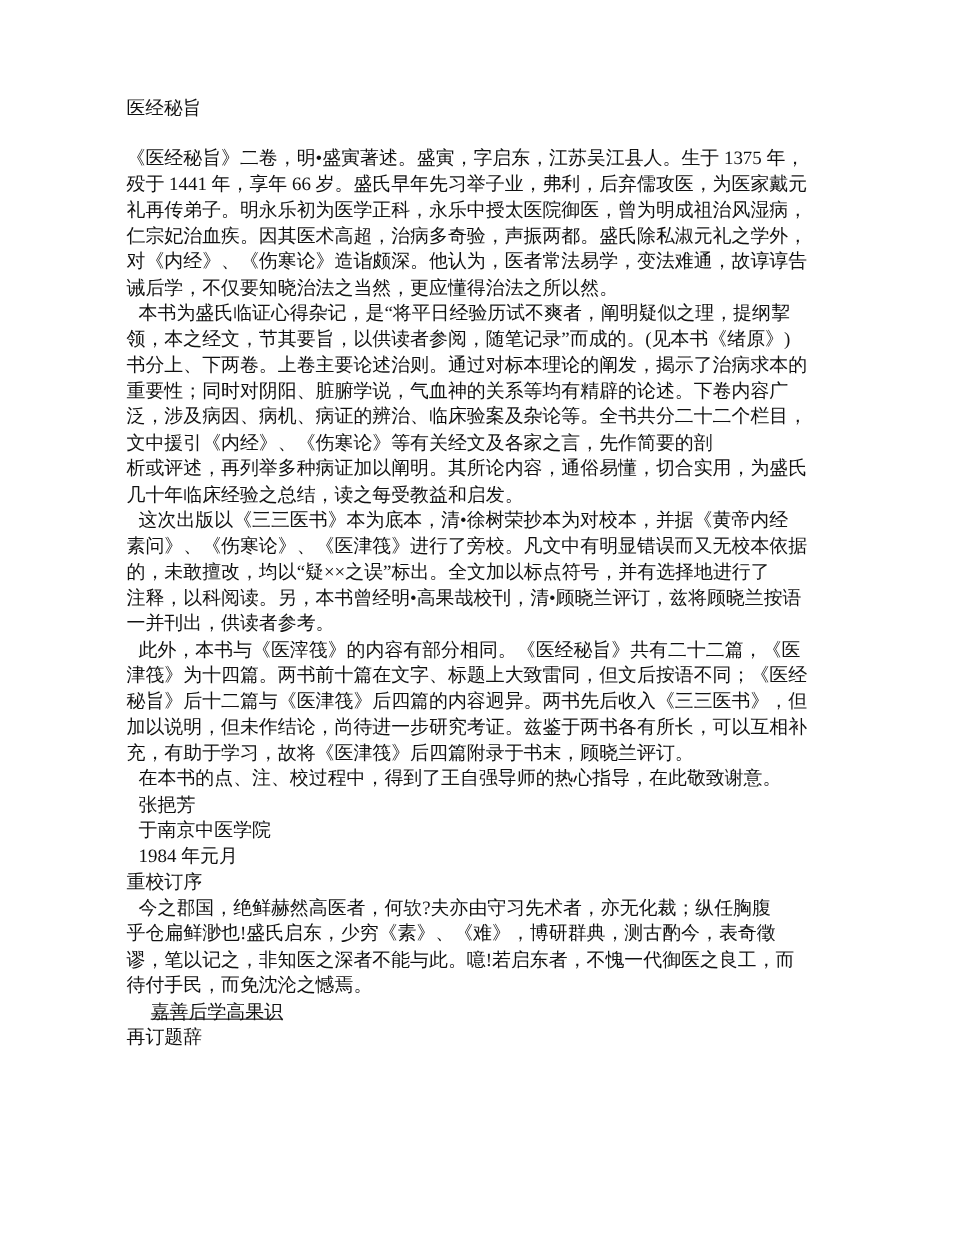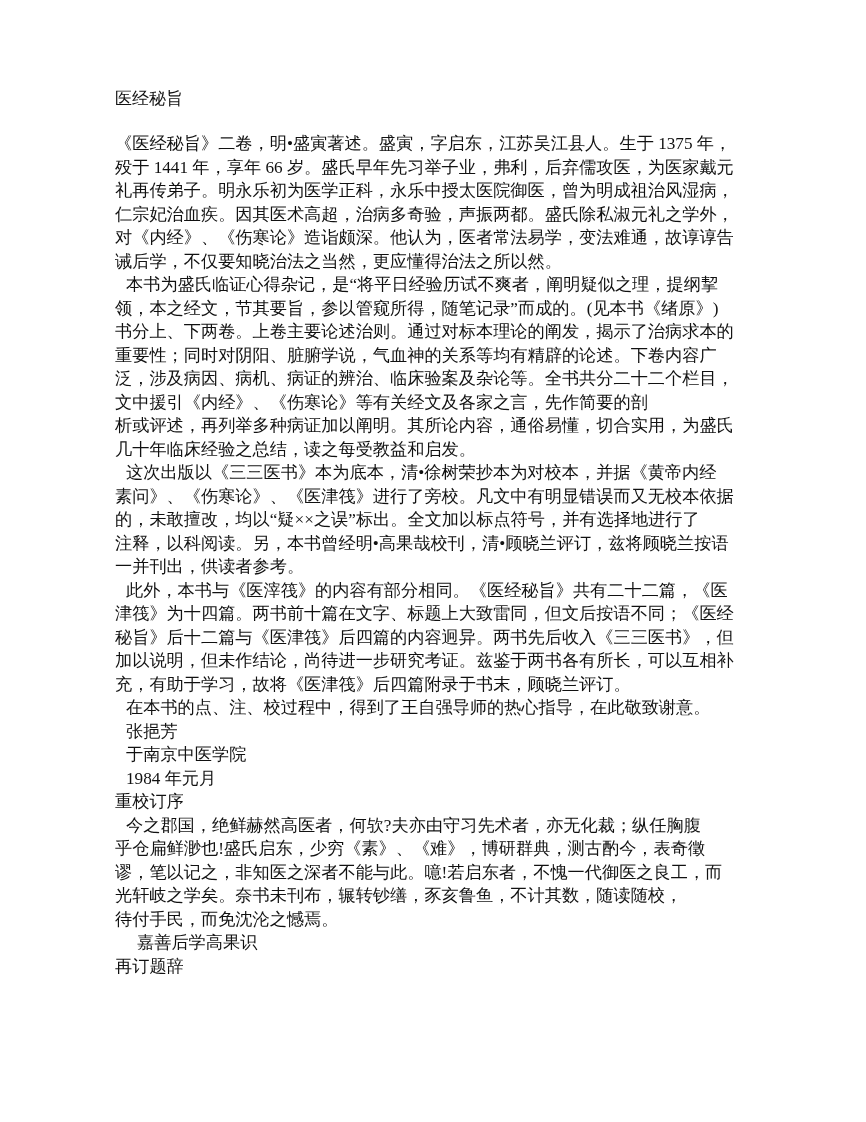--- a/index.html
+++ b/index.html
@@ -38,36 +38,36 @@
       width: 640px;
       font-size: 17.2px;
       line-height: 23.5px;
     }
     .line {
       display: block;
       white-space: nowrap;
       height: 23.5px;
     }
     .ind1 { padding-left: 11px; }
-    .ind2 { padding-left: 22px; }
+    .ind2 { padding-left: 22px; text-decoration: underline; }
   </style>
 </head>
 <body>
 
 <div class="page">
   <div class="doc-title">医经秘旨</div>
   <div class="body-text" id="body-text">
       <span class="line">《医经秘旨》二卷，明•盛寅著述。盛寅，字启东，江苏吴江县人。生于 1375 年，</span>
       <span class="line">殁于 1441 年，享年 66 岁。盛氏早年先习举子业，弗利，后弃儒攻医，为医家戴元</span>
       <span class="line">礼再传弟子。明永乐初为医学正科，永乐中授太医院御医，曾为明成祖治风湿病，</span>
       <span class="line">仁宗妃治血疾。因其医术高超，治病多奇验，声振两都。盛氏除私淑元礼之学外，</span>
       <span class="line">对《内经》、《伤寒论》造诣颇深。他认为，医者常法易学，变法难通，故谆谆告</span>
       <span class="line">诫后学，不仅要知晓治法之当然，更应懂得治法之所以然。</span>
       <span class="line ind1">本书为盛氏临证心得杂记，是“将平日经验历试不爽者，阐明疑似之理，提纲挈</span>
-      <span class="line">领，本之经文，节其要旨，参以管窥所得，随笔记录”而成的。(见本书《绪原》)</span>
+      <span class="line">领，本之经文，节其要旨，以供读者参阅，随笔记录”而成的。(见本书《绪原》)</span>
       <span class="line">书分上、下两卷。上卷主要论述治则。通过对标本理论的阐发，揭示了治病求本的</span>
       <span class="line">重要性；同时对阴阳、脏腑学说，气血神的关系等均有精辟的论述。下卷内容广</span>
       <span class="line">泛，涉及病因、病机、病证的辨治、临床验案及杂论等。全书共分二十二个栏目，</span>
       <span class="line">文中援引《内经》、《伤寒论》等有关经文及各家之言，先作简要的剖</span>
       <span class="line">析或评述，再列举多种病证加以阐明。其所论内容，通俗易懂，切合实用，为盛氏</span>
       <span class="line">几十年临床经验之总结，读之每受教益和启发。</span>
       <span class="line ind1">这次出版以《三三医书》本为底本，清•徐树荣抄本为对校本，并据《黄帝内经</span>
       <span class="line">素问》、《伤寒论》、《医津筏》进行了旁校。凡文中有明显错误而又无校本依据</span>
       <span class="line">的，未敢擅改，均以“疑××之误”标出。全文加以标点符号，并有选择地进行了</span>
       <span class="line">注释，以科阅读。另，本书曾经明•高果哉校刊，清•顾晓兰评订，兹将顾晓兰按语</span>
@@ -78,18 +78,17 @@
       <span class="line">加以说明，但未作结论，尚待进一步研究考证。兹鉴于两书各有所长，可以互相补</span>
       <span class="line">充，有助于学习，故将《医津筏》后四篇附录于书末，顾晓兰评订。</span>
       <span class="line ind1">在本书的点、注、校过程中，得到了王自强导师的热心指导，在此敬致谢意。</span>
       <span class="line ind1">张挹芳</span>
       <span class="line ind1">于南京中医学院</span>
       <span class="line ind1">1984 年元月</span>
       <span class="line">重校订序</span>
       <span class="line ind1">今之郡国，绝鲜赫然高医者，何欤?夫亦由守习先术者，亦无化裁；纵任胸腹</span>
       <span class="line">乎仓扁鲜渺也!盛氏启东，少穷《素》、《难》，博研群典，测古酌今，表奇徵</span>
       <span class="line">谬，笔以记之，非知医之深者不能与此。噫!若启东者，不愧一代御医之良工，而</span>
-      <span class="line">光轩岐之学矣。奈书未刊布，辗转钞缮，豕亥鲁鱼，不计其数，随读随校，</span>
       <span class="line">待付手民，而免沈沦之憾焉。</span>
       <span class="line ind2">嘉善后学高果识</span>
       <span class="line">再订题辞</span>
     </div>
 </div>
 
 </body></html>

